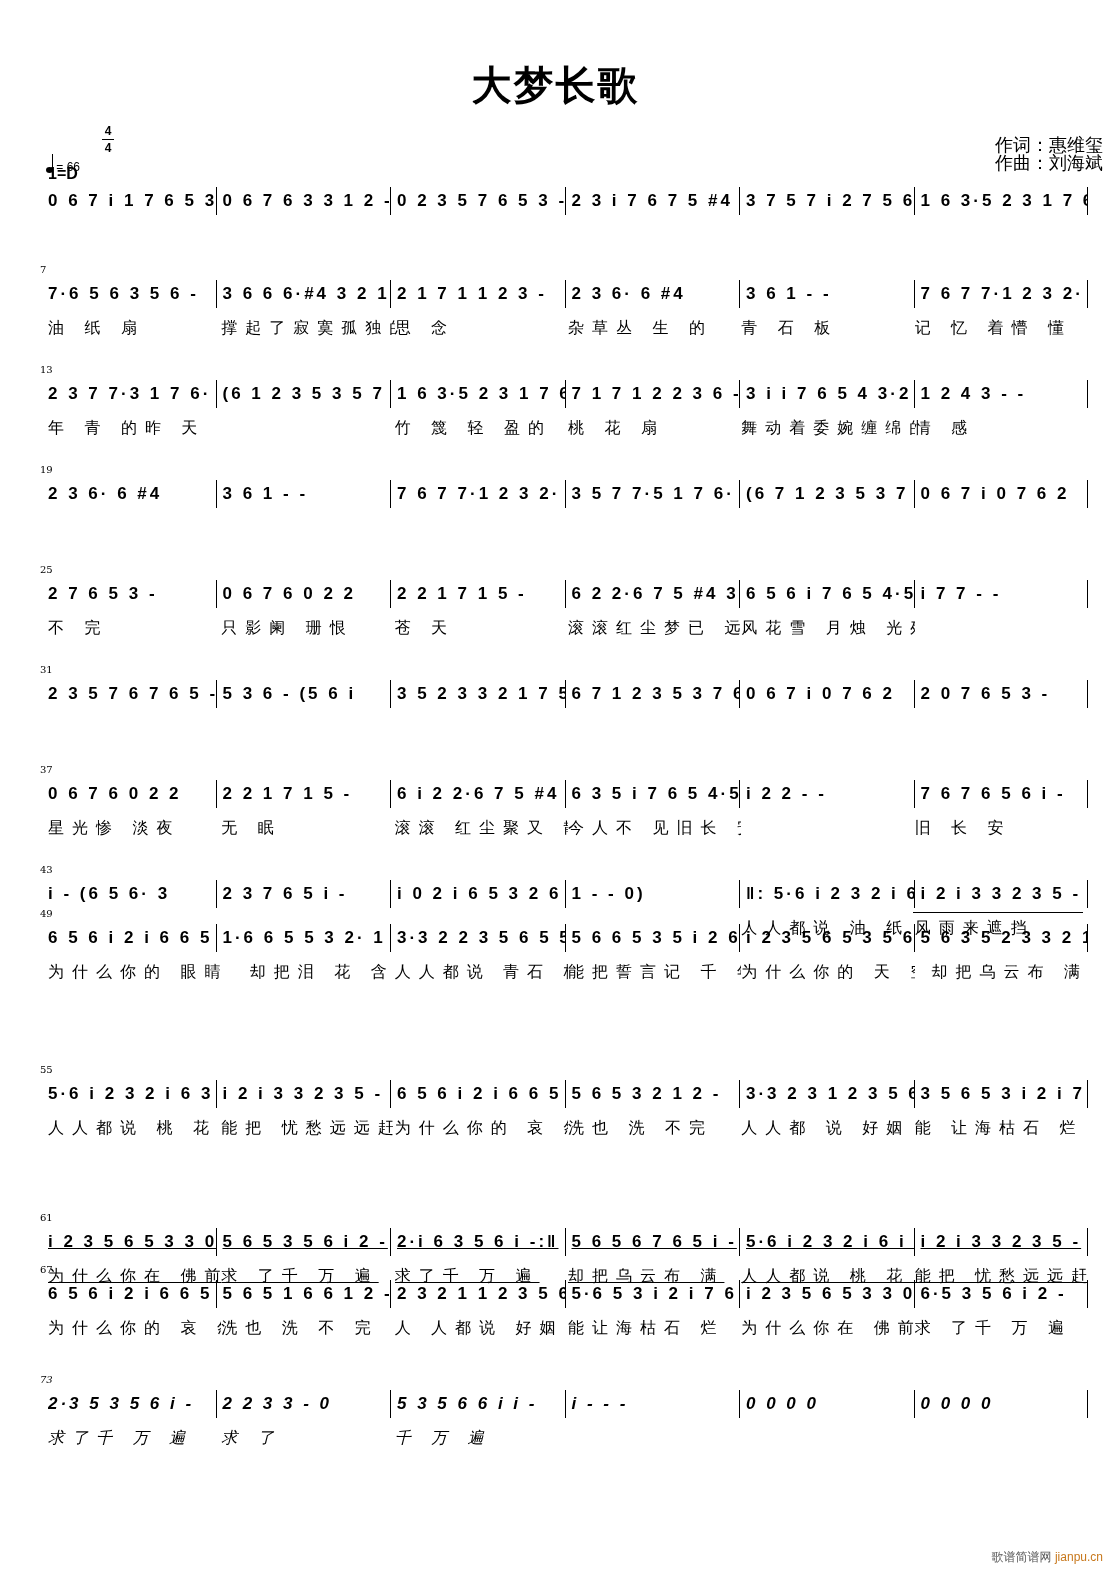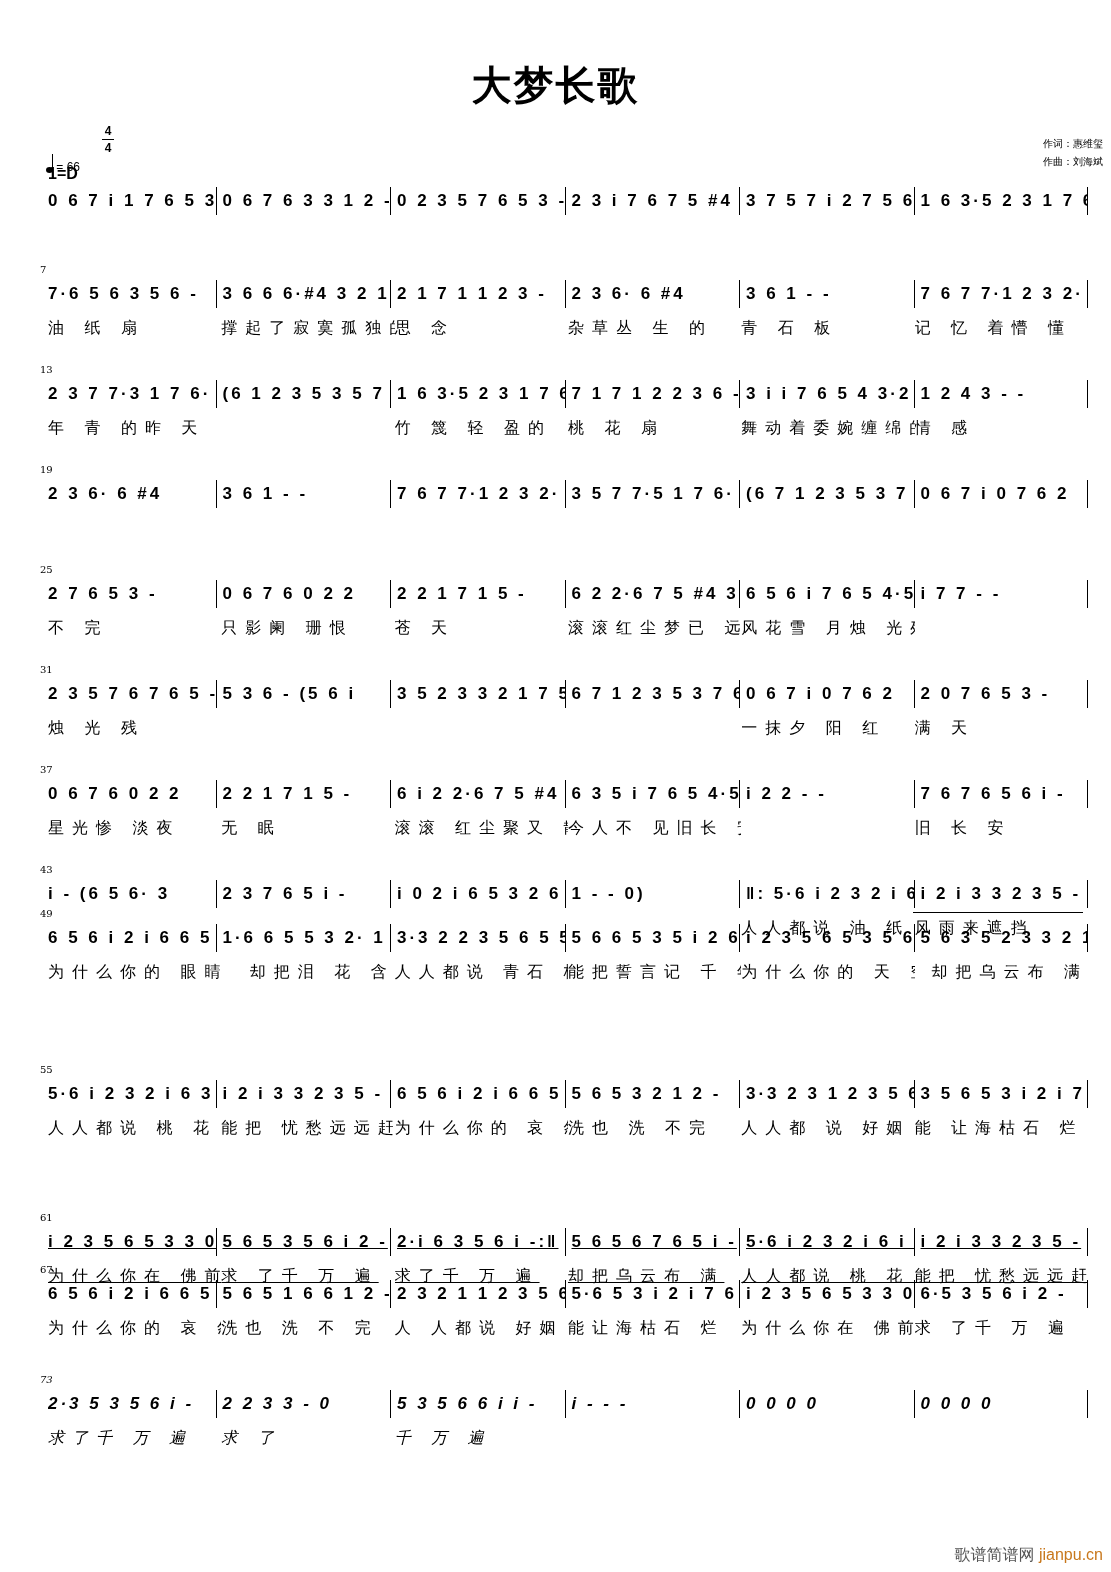--- a/index.html
+++ b/index.html
@@ -4,31 +4,31 @@
 <style>
   html,body{margin:0;padding:0;background:#fff;}
   body{width:1111px;height:1572px;position:relative;font-family:"Liberation Sans","DejaVu Sans",sans-serif;color:#000;overflow:hidden;}
   .title{position:absolute;top:58px;left:0;width:1111px;text-align:center;font-size:40px;font-weight:bold;letter-spacing:2px;font-family:Liberation Serif, serif;}
   .key{position:absolute;top:128px;left:48px;font-size:16px;font-weight:bold;margin-top:37px;}
   .timesig{position:absolute;top:124px;left:102px;font-size:12px;font-weight:bold;line-height:14px;text-align:center;}
   .timesig .bar{display:block;border-top:1px solid #000;width:12px;margin:1px 0;}
   .tempo{position:absolute;top:160px;left:46px;font-size:12px;}
   .tempo .note{display:inline-block;width:7px;height:6px;background:#000;border-radius:50%;position:relative;top:2px;}
   .tempo .note::before{content:"";position:absolute;right:0;bottom:3px;width:1px;height:16px;background:#000;}
-  .credits{position:absolute;top:136px;right:8px;font-size:10px;line-height:18px;text-align:left;font-family:Liberation Mono, monospace;}
+  .credits{position:absolute;top:136px;right:8px;font-size:18px;line-height:18px;text-align:left;font-family:Liberation Sans, sans-serif;}
   .row{position:absolute;left:48px;width:1040px;height:60px;}
   .rownum{position:absolute;left:-8px;top:-14px;font-size:10px;font-family:"DejaVu Serif",serif;}
   .measures{display:flex;height:30px;align-items:flex-end;}
   .measure{flex:1;display:flex;align-items:center;font-size:17px;font-weight:bold;letter-spacing:3px;padding-left:6px;border-left:1px solid #000;height:28px;white-space:nowrap;overflow:hidden;font-family:"Liberation Sans Narrow","Liberation Sans",sans-serif;}
   .measure:first-child{border-left:none;padding-left:0;}
   .lyrics{display:flex;margin-top:10px;}
   .lyric{flex:1;font-size:16px;letter-spacing:8px;white-space:nowrap;overflow:hidden;padding-left:0;}
   .rightbar{position:absolute;right:0;top:2px;width:1px;height:28px;background:#000;}
   .volta{position:absolute;height:1px;background:#000;top:-10px;}
-  .watermark{position:absolute;right:8px;bottom:6px;font-size:16px;color:#555;padding-left:28px;}
+  .watermark{position:absolute;right:8px;bottom:6px;font-size:12px;color:#555;padding-left:28px;}
   .watermark .en{color:#c8781c;}
 </style>
 </head>
 <body>
 
 <div class="title">大梦长歌</div>
 <div class="key">1=D</div>
 <div class="timesig">
   <span>4</span>
   <span class="bar"></span>
@@ -132,28 +132,20 @@
       <div class="rownum">31</div>
       <div class="measures">
         <div class="measure">2 3 5 7 6 7 6 5 -</div>
         <div class="measure">5 3 6 - (5 6 i</div>
         <div class="measure">3 5 2 3 3 2 1 7 5</div>
         <div class="measure">6 7 1 2 3 5 3 7 6 -)</div>
         <div class="measure">0 6 7 i 0 7 6 2</div>
         <div class="measure">2 0 7 6 5 3 -</div>
       </div>
       <div class="rightbar"></div>
-      <div class="lyrics">
-        <div class="lyric">烛 光 残</div>
-        <div class="lyric"></div>
-        <div class="lyric"></div>
-        <div class="lyric"></div>
-        <div class="lyric">一抹夕 阳 红</div>
-        <div class="lyric">满 天</div>
-      </div>
     </div>
     <div class="row" style="top: 778px;">
       <div class="rownum">37</div>
       <div class="measures">
         <div class="measure">0 6 7 6 0 2 2</div>
         <div class="measure">2 2 1 7 1 5 -</div>
         <div class="measure">6 i 2 2·6 7 5 #4 3</div>
         <div class="measure">6 3 5 i 7 6 5 4·5 6 5 6 7</div>
         <div class="measure">i 2 2 - -</div>
         <div class="measure">7 6 7 6 5 6 i -</div>

